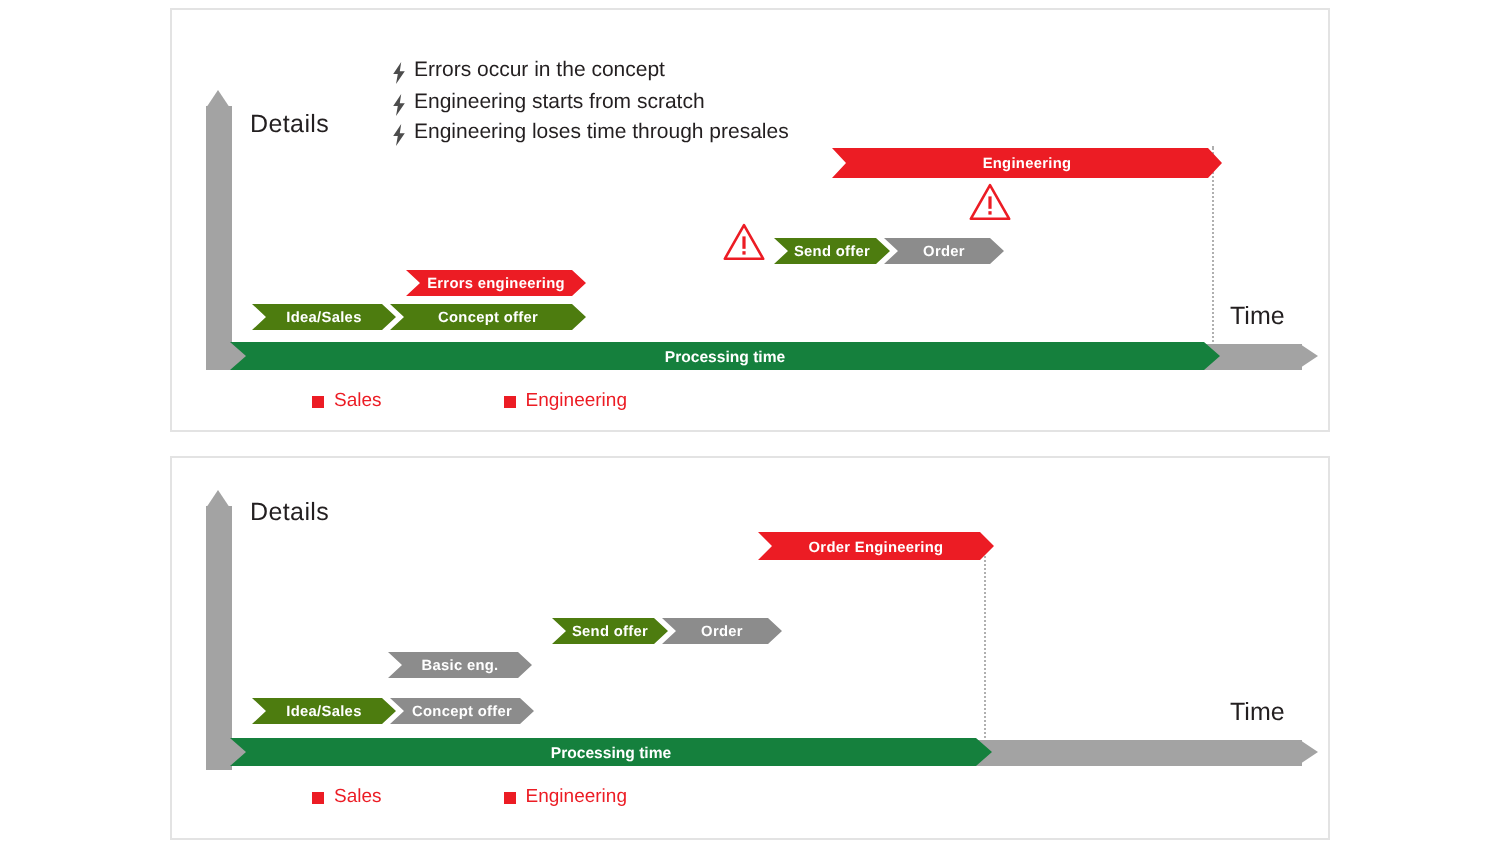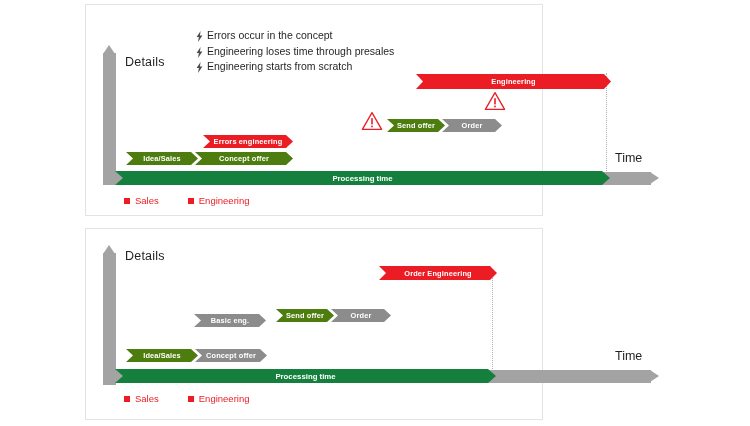--- a/index.html
+++ b/index.html
@@ -7,21 +7,21 @@
     width:750px;height:426px;
     background:#ffffff;
     font-family:"Liberation Sans", sans-serif;
     -webkit-font-smoothing:antialiased;
     overflow:hidden;
   }
   .stage{position:relative;width:750px;height:426px;}
 
   .panel{
     position:absolute;
-    left:85px;width:458px;
+    left:85px;width:580px;
     border:1px solid #e3e3e3;
     background:#ffffff;
     box-sizing:border-box;
   }
   #panel-top{top:4px;height:212px;}
   #panel-bottom{top:228px;height:192px;}
 
   .panel-inner{position:relative;width:100%;height:100%;}
 
   
@@ -93,21 +93,21 @@
     margin-bottom:1px;
   }
   .bolt{
     width:11px;flex:0 0 11px;color:#4c4c4c;font-size:11px;line-height:14.5px;
     text-align:left;
   }
   .bolt svg{display:block;margin-top:3px;}
 
   
   .legend{position:absolute;display:flex;align-items:center;gap:29px;}
-  .legend-item{display:flex;align-items:center;gap:5px;}
+  .legend-item{display:flex;align-items:center;gap:5px;margin-left:32px;}
   .legend-swatch{width:6px;height:6px;display:block;}
   .legend-label{font-size:9.5px;color:#ec1c24;}
 </style>
 </head>
 <body>
 
 <div class="stage">
 
   <div class="panel" id="panel-top">
     <div class="panel-inner">
@@ -120,29 +120,29 @@
               </svg>
           </span>
           <span>Errors occur in the concept</span>
         </div>
         <div class="bullet-row">
           <span class="bolt">
             <svg width="7" height="11" viewBox="0 0 7 11">
                 <path d="M4.6 0 L0.6 6 L2.9 6 L2.0 11 L6.4 4.6 L3.9 4.6 Z" fill="#4c4c4c"></path>
               </svg>
           </span>
-          <span>Engineering loses time through presales</span>
+          <span>Engineering starts from scratch</span>
         </div>
         <div class="bullet-row">
           <span class="bolt">
             <svg width="7" height="11" viewBox="0 0 7 11">
                 <path d="M4.6 0 L0.6 6 L2.9 6 L2.0 11 L6.4 4.6 L3.9 4.6 Z" fill="#4c4c4c"></path>
               </svg>
           </span>
-          <span>Engineering starts from scratch</span>
+          <span>Engineering loses time through presales</span>
         </div>
       </div>
 
       <div class="vaxis" style="left:17px;top:40px;height:140px;">
         <div class="head"></div>
         <div class="shaft"></div>
       </div>
       <div class="vaxis-label" style="left:39px;top:50px;">Details</div>
 
       <div class="guide" style="left:520px;top:68px;height:104px;"></div>
@@ -204,21 +204,21 @@
       </div>
       <div class="vaxis-label" style="left:39px;top:20px;">Details</div>
 
       <div class="guide" style="left:406px;top:44px;height:104px;"></div>
 
       <div class="bar c-red-bright" style="left:293px;top:37px;width:118px;height:14px;">Order Engineering</div>
 
       <div class="bar c-red-dark" style="left:190px;top:80px;width:58px;height:13px;">Send offer</div>
       <div class="bar c-gray" style="left:245px;top:80px;width:60px;height:13px;">Order</div>
 
-      <div class="bar c-gray" style="left:108px;top:85px;width:72px;height:13px;">Basic eng.</div>
+      <div class="bar c-gray" style="left:108px;top:97px;width:72px;height:13px;">Basic eng.</div>
 
       <div class="bar c-red-dark" style="left:40px;top:120px;width:72px;height:13px;">Idea/Sales</div>
       <div class="bar c-gray" style="left:109px;top:120px;width:72px;height:13px;">Concept offer</div>
 
       <div class="haxis" style="left:17px;top:141px;width:556px;">
         <div class="shaft"></div>
         <div class="head"></div>
       </div>
       <div class="haxis-label" style="left:529px;top:120px;">Time</div>
 

